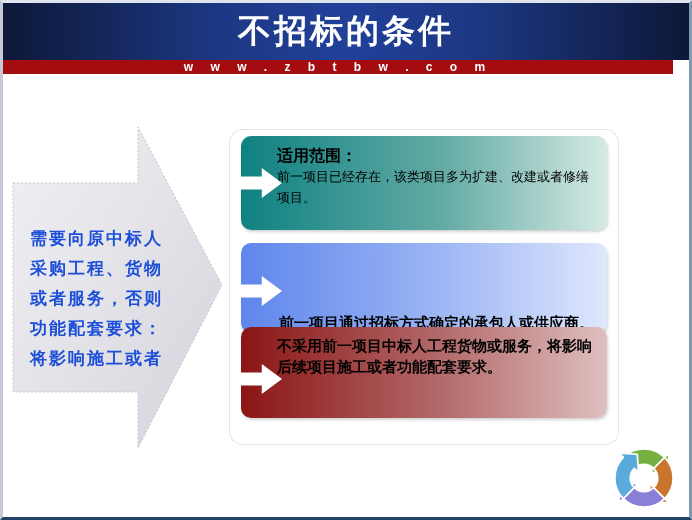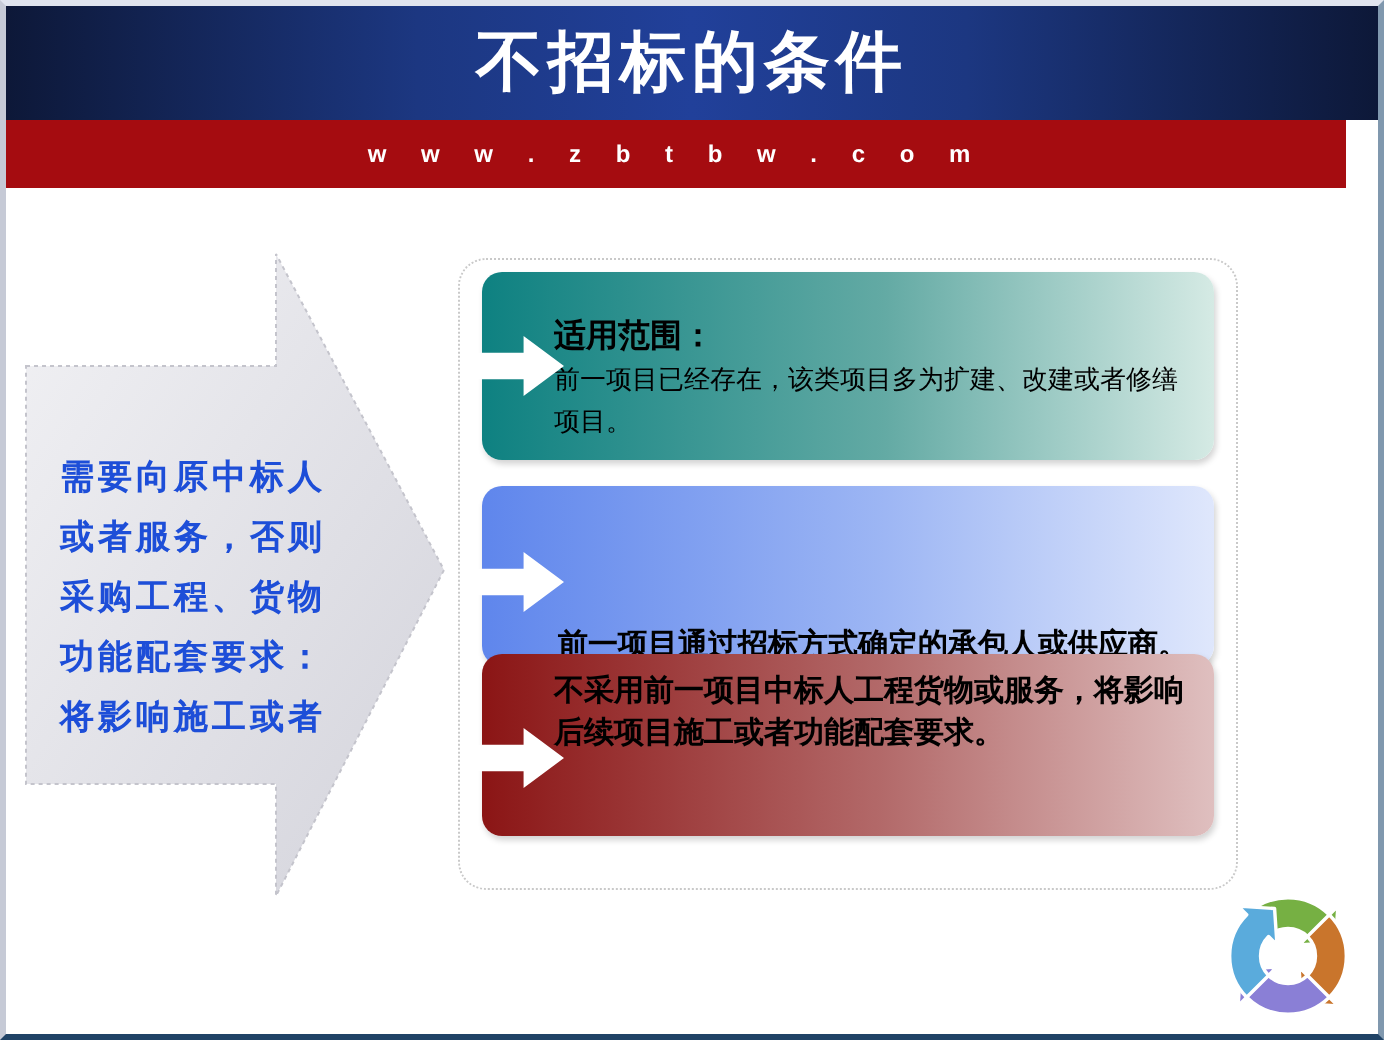--- a/index.html
+++ b/index.html
@@ -13,21 +13,21 @@
   .header{
     position:absolute;top:0;left:0;right:0;height:57px;
     background:linear-gradient(90deg,#0d1838 0%,#1c3781 30%,#21409a 50%,#1c3781 70%,#0d1838 100%);
     display:flex;align-items:center;justify-content:center;
   }
   .header .title{
     color:#ffffff;font-family:"Liberation Serif",serif;
     font-size:33px;font-weight:600;letter-spacing:3px;
   }
   .urlbar{
-    position:absolute;top:57px;left:0;right:16px;height:34px;
+    position:absolute;top:57px;left:0;right:16px;height:14px;
     background:#a50c10;display:flex;align-items:center;justify-content:center;
   }
   .urlbar .url{
     color:#ffffff;font-size:12px;font-weight:bold;letter-spacing:7px;
   }
   .big-arrow{position:absolute;left:7px;top:121px;}
   .arrow-text{
     position:absolute;left:27px;top:221px;width:150px;
     color:#1d4ed8;font-size:17px;font-weight:bold;line-height:30px;letter-spacing:2px;
   }
@@ -38,21 +38,21 @@
   .cbox{
     position:absolute;left:238px;width:366px;border-radius:10px;
     box-shadow:1px 2px 3px rgba(0,0,0,0.18);
     color:#000;box-sizing:border-box;
   }
   .cbox .warrow{
     position:absolute;left:-6px;width:47px;height:30px;background:#ffffff;
     clip-path:polygon(0 28%,57% 28%,57% 0,100% 50%,57% 100%,57% 72%,0 72%);
     filter:drop-shadow(2px 2px 2px rgba(0,0,0,0.35));
   }
-  .box-teal{top:133px;height:94px;background:linear-gradient(90deg,#0e8181 0%,#63aaa4 55%,#d5eae4 100%);padding:22px 8px 0 36px;}
+  .box-teal{top:133px;height:94px;background:linear-gradient(90deg,#0e8181 0%,#63aaa4 55%,#d5eae4 100%);padding:9px 8px 0 36px;}
   .box-blue{top:240px;height:90px;background:linear-gradient(90deg,#5f86ec 0%,#9db6f4 55%,#dfe7fc 100%);display:flex;align-items:flex-end;padding:0 2px 0 38px;}
   .box-red{top:324px;height:91px;background:linear-gradient(90deg,#8b1515 0%,#b36a6a 55%,#dfbfbf 100%);padding:8px 6px 0 36px;}
   .cbox .box-title{font-size:16px;font-weight:bold;line-height:21px;}
   .cbox .box-text{font-size:13px;line-height:21px;}
   .box-blue .box-text,.box-red .box-text{font-weight:bold;font-size:15px;line-height:21px;}
   .cycle{position:absolute;left:598px;top:432px;}
 </style>
 </head>
 <body>
 
@@ -71,22 +71,22 @@
       <linearGradient id="agrad" x1="0" y1="0" x2="1" y2="1">
         <stop offset="0" stop-color="#f1f1f4"></stop>
         <stop offset="1" stop-color="#d3d3db"></stop>
       </linearGradient>
     </defs>
     <polygon points="3,59 128,59 128,3 212,161 128,324 128,268 3,268" fill="url(#agrad)" stroke="#c4c4cc" stroke-width="1" stroke-dasharray="2,2"></polygon>
   </svg>
 
   <div class="arrow-text">
     <div>需要向原中标人</div>
+    <div>采购工程、货物</div>
     <div>或者服务，否则</div>
-    <div>采购工程、货物</div>
     <div>功能配套要求：</div>
     <div>将影响施工或者</div>
   </div>
 
   <div class="panel"></div>
 
   <div class="cbox box-teal">
     <div class="warrow" style="top:32px"></div>
     <div class="box-title">适用范围：</div>
     <div class="box-text">前一项目已经存在，该类项目多为扩建、改建或者修缮项目。</div>

